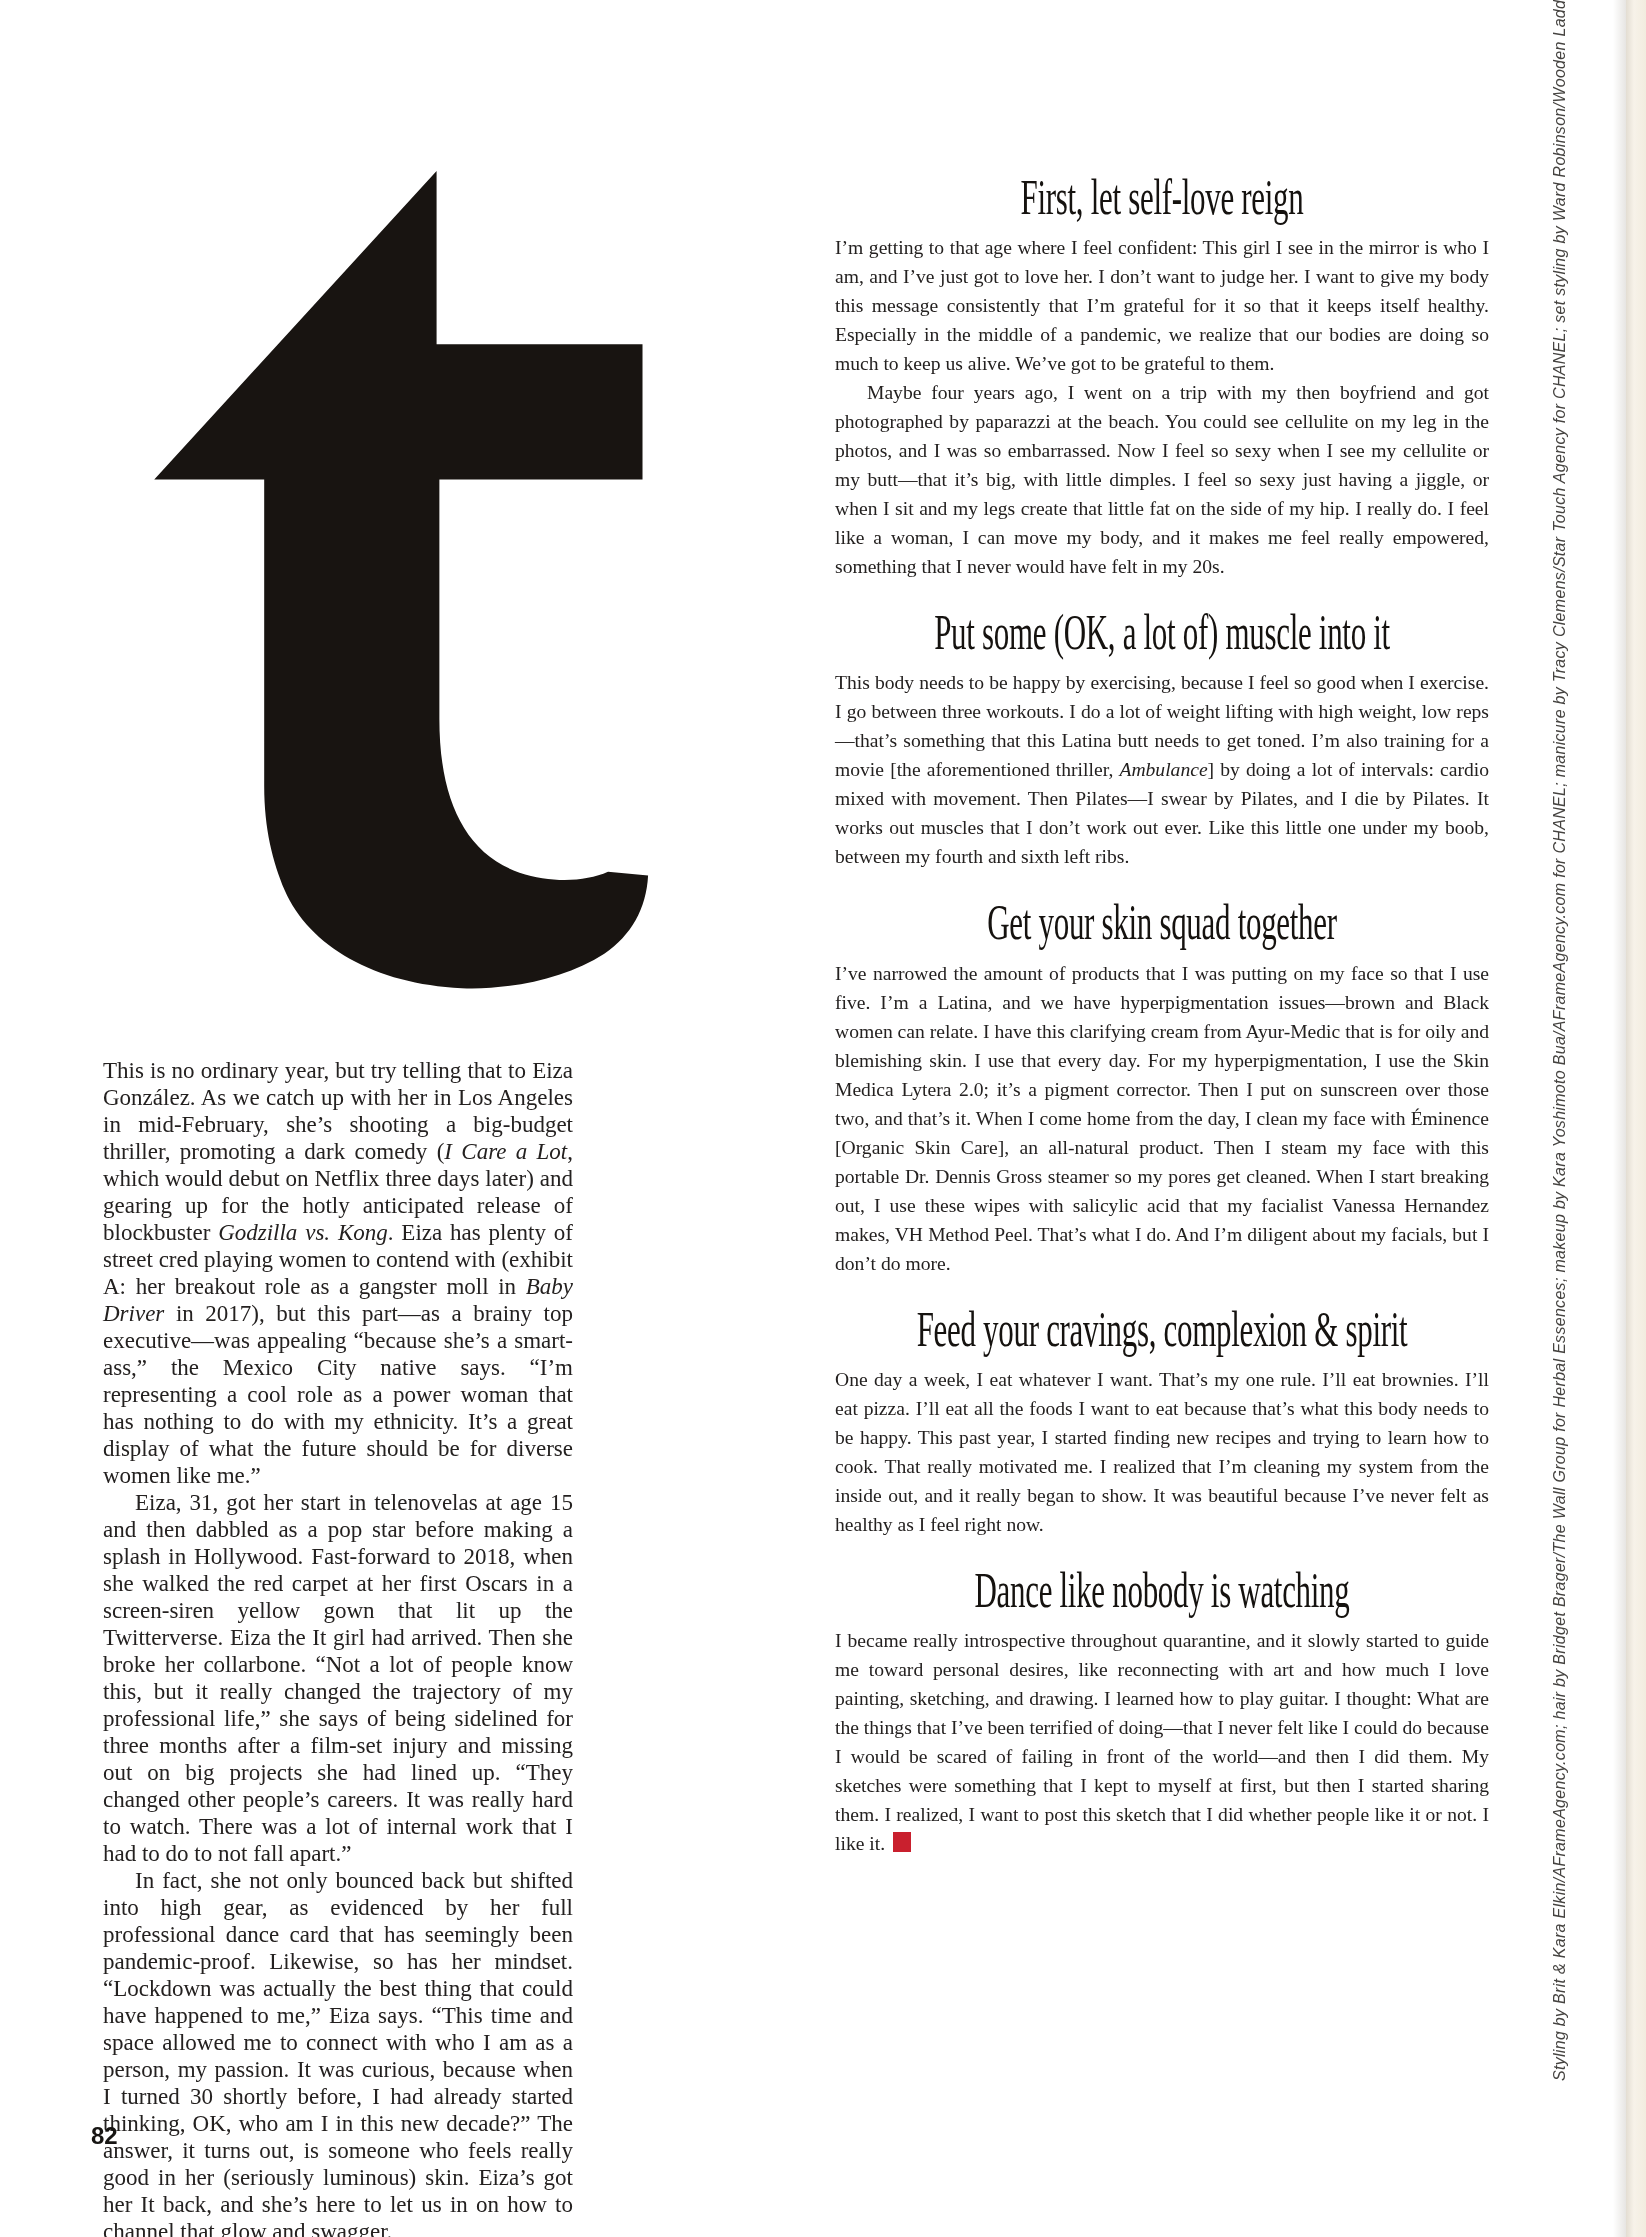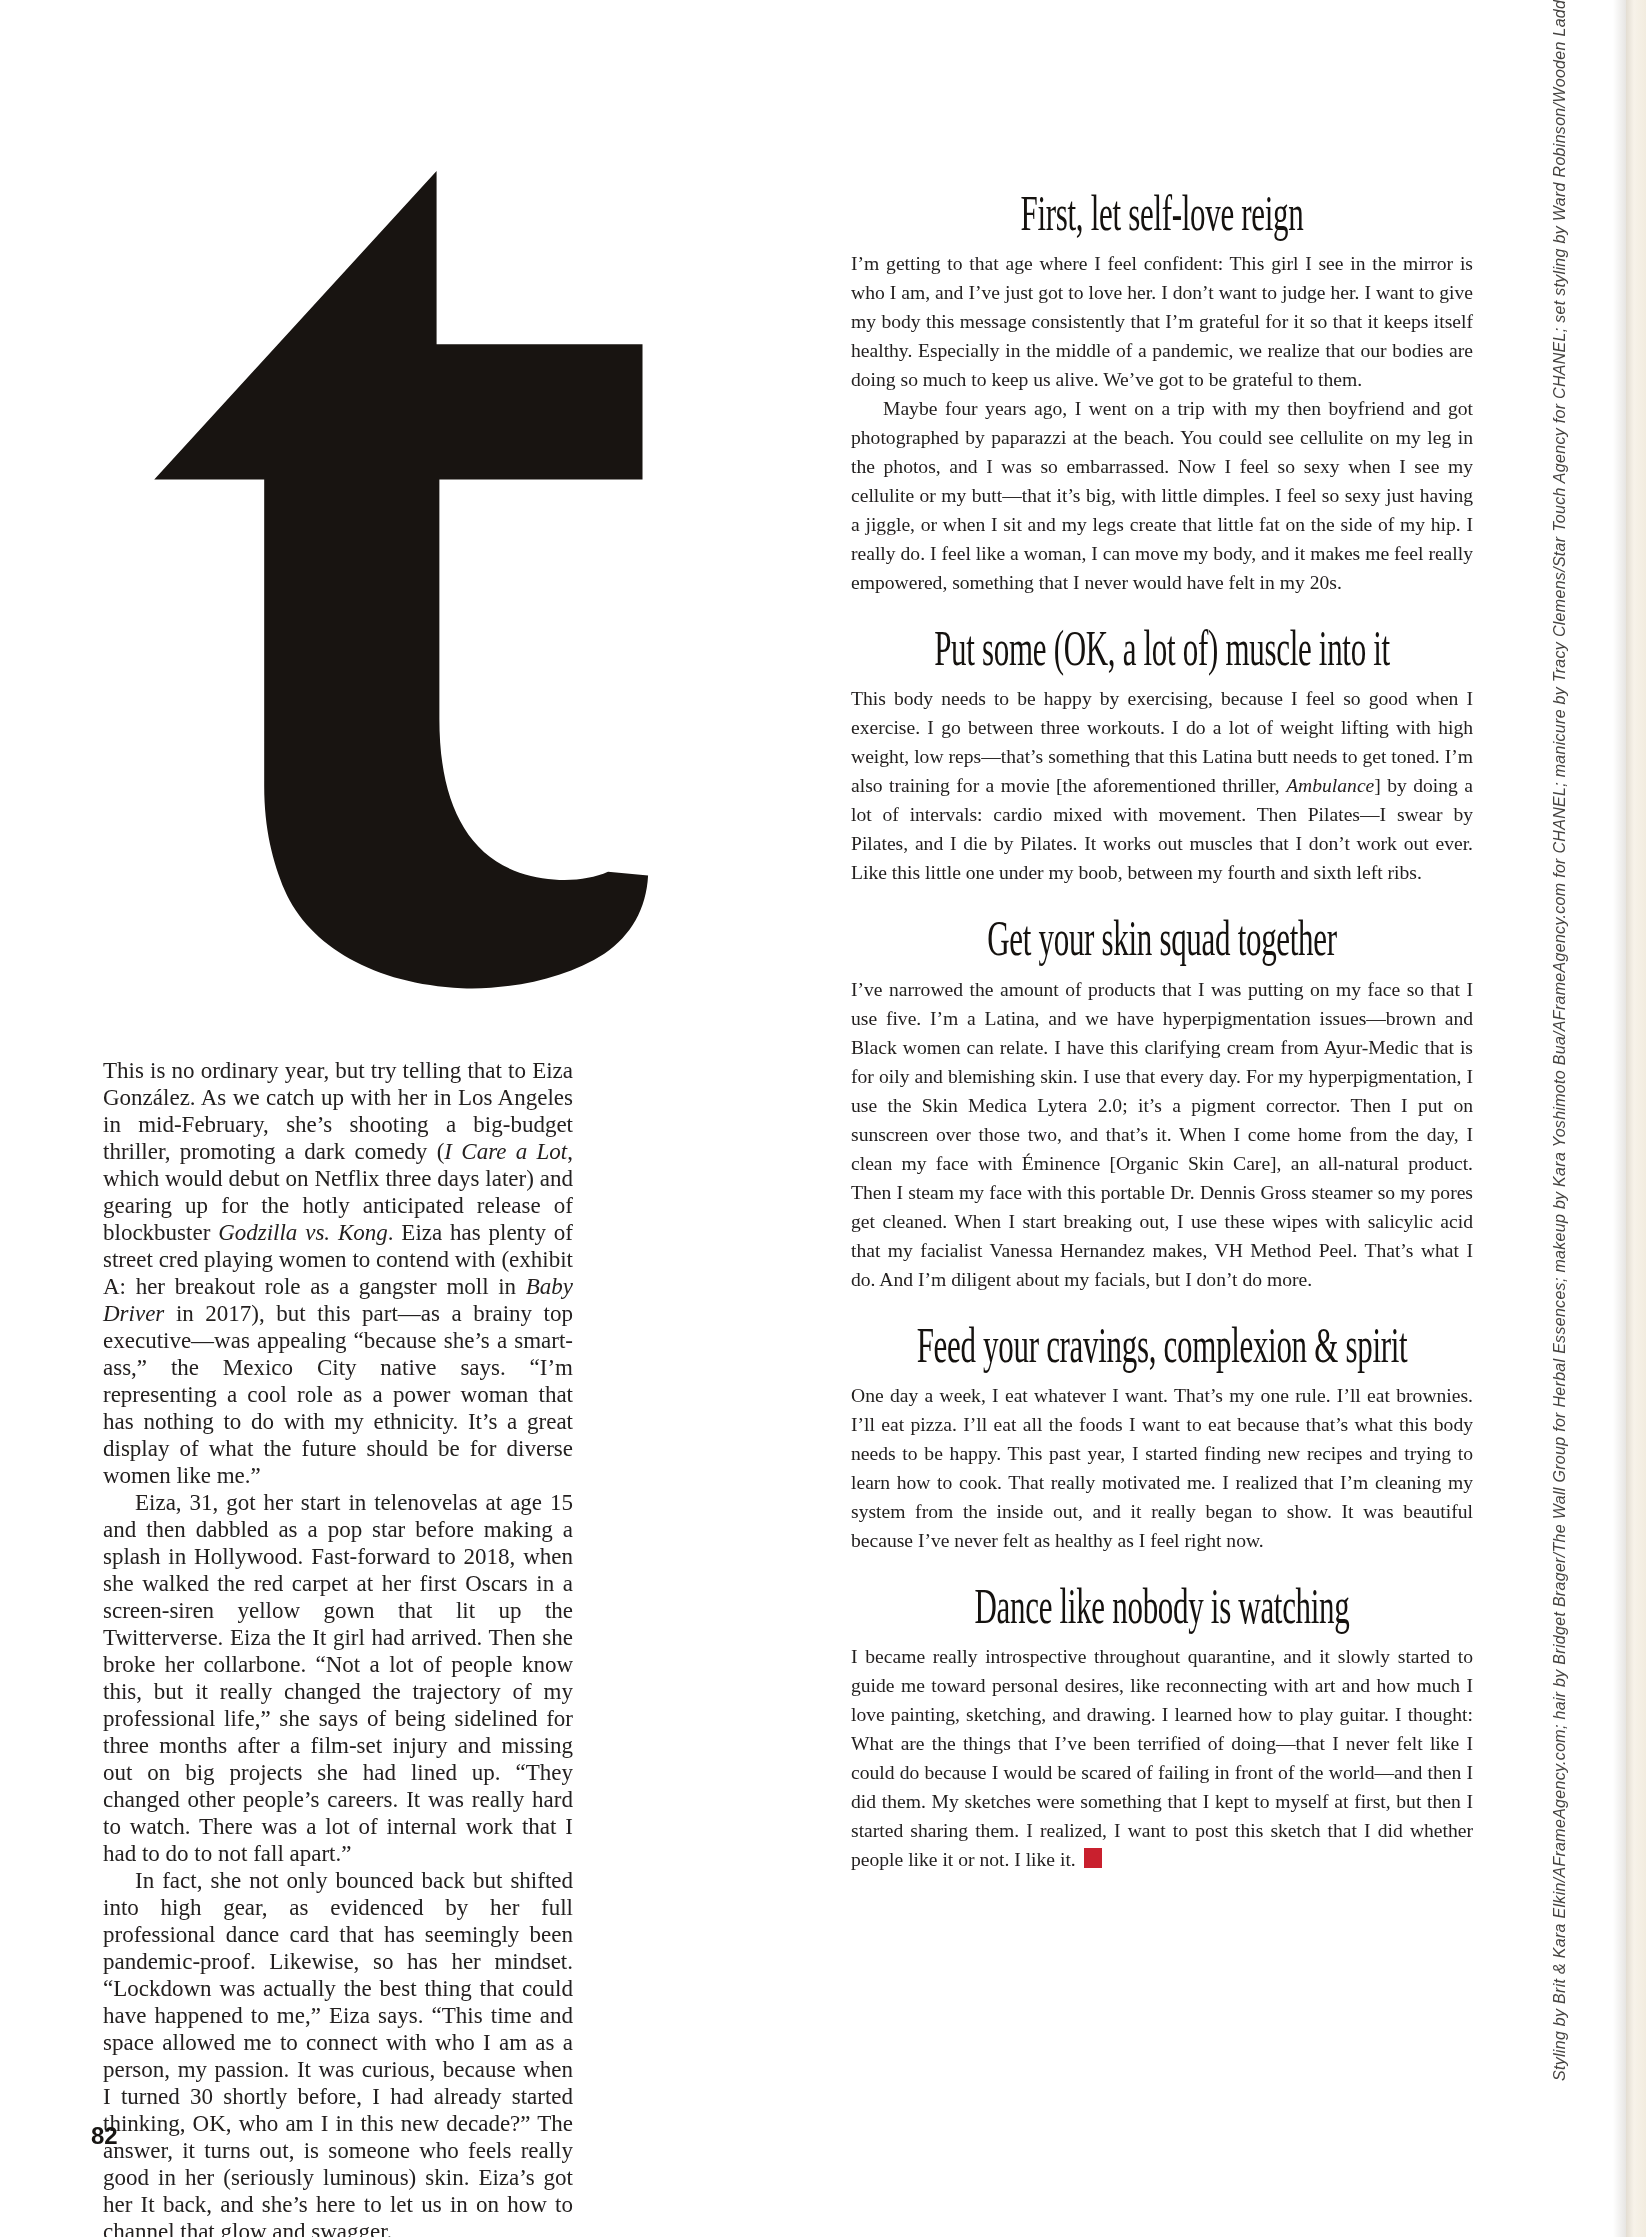--- a/index.html
+++ b/index.html
@@ -24,21 +24,21 @@
     font-size:23px; line-height:27px; text-align:justify; color:#242120;
   }
   .left-col p, .right-col p { margin:0; padding:0; }
   p.indent { text-indent:32px; }
   em { font-style:italic; }
   
   .right-col {
     position:absolute; left:835px; top:170px; width:654px;
     font-size:19.6px; line-height:29px; text-align:justify; color:#242120;
   }
-  .right-col section { margin:16px; }
+  .right-col section { margin:0; }
   .right-col h2 {
     display:flex; justify-content:center; align-items:flex-end;
     margin:24px 0 11.2px; height:52px;
     font-family:"Liberation Serif", serif; font-weight:400;
     font-size:50px; line-height:1; letter-spacing:-0.5px; color:#15120f;
     white-space:nowrap; transform:scaleX(0.62); transform-origin:50% 50%;
   }
   .right-col section:first-child h2 { margin-top:0; }
   .end-mark {
     display:inline-block; width:17.7px; height:19.6px; margin-left:8.4px;

